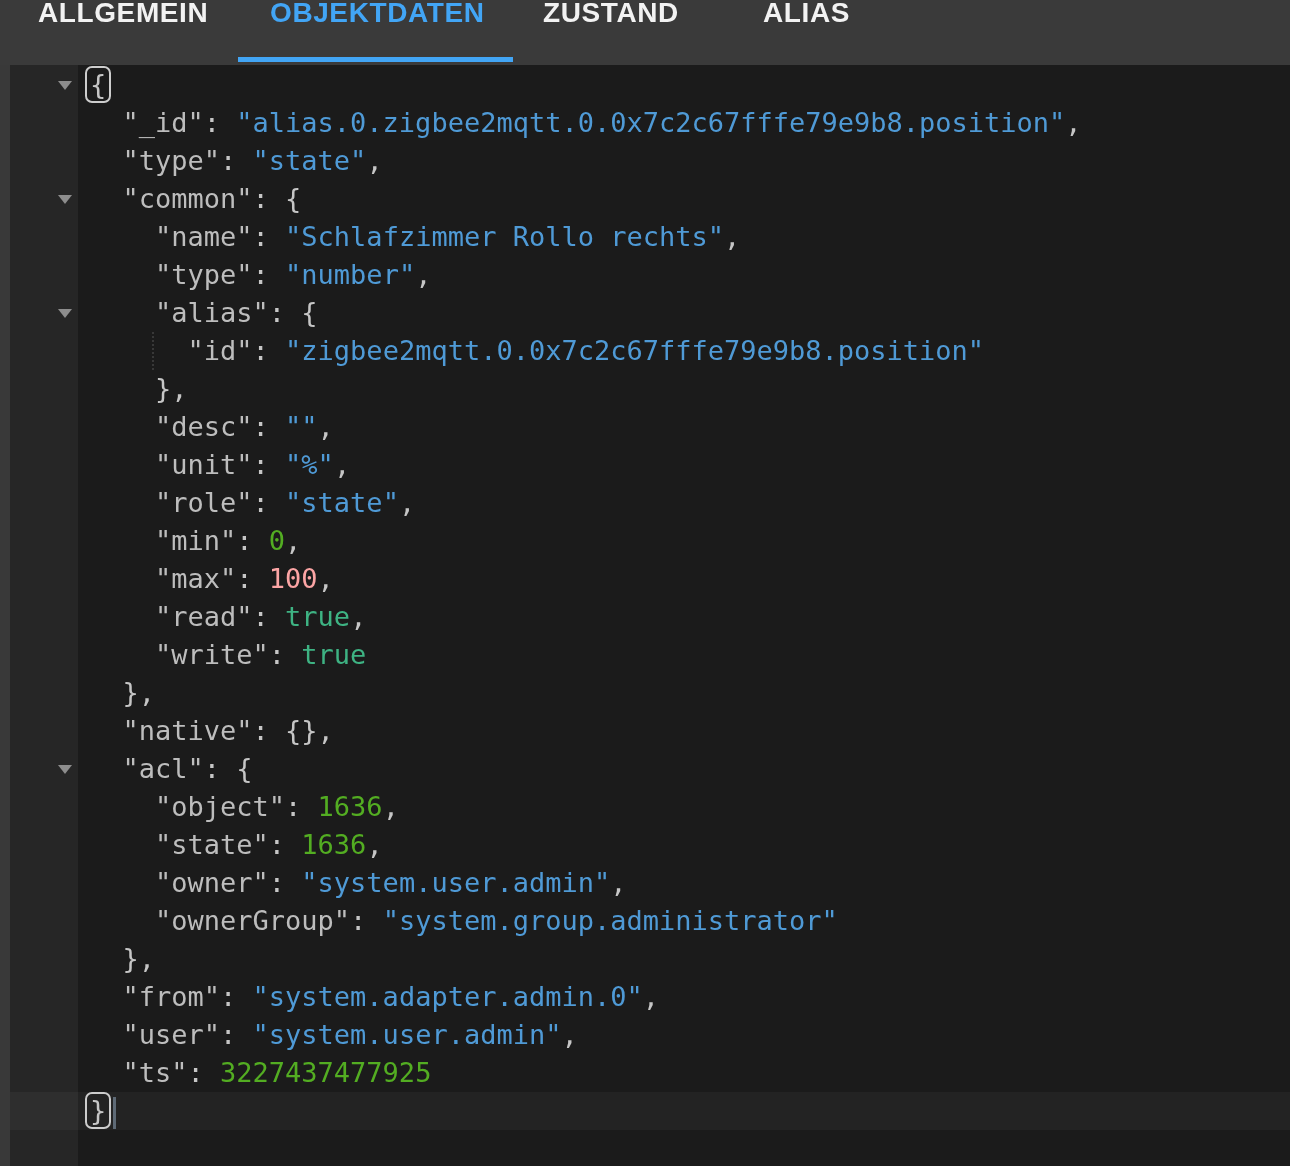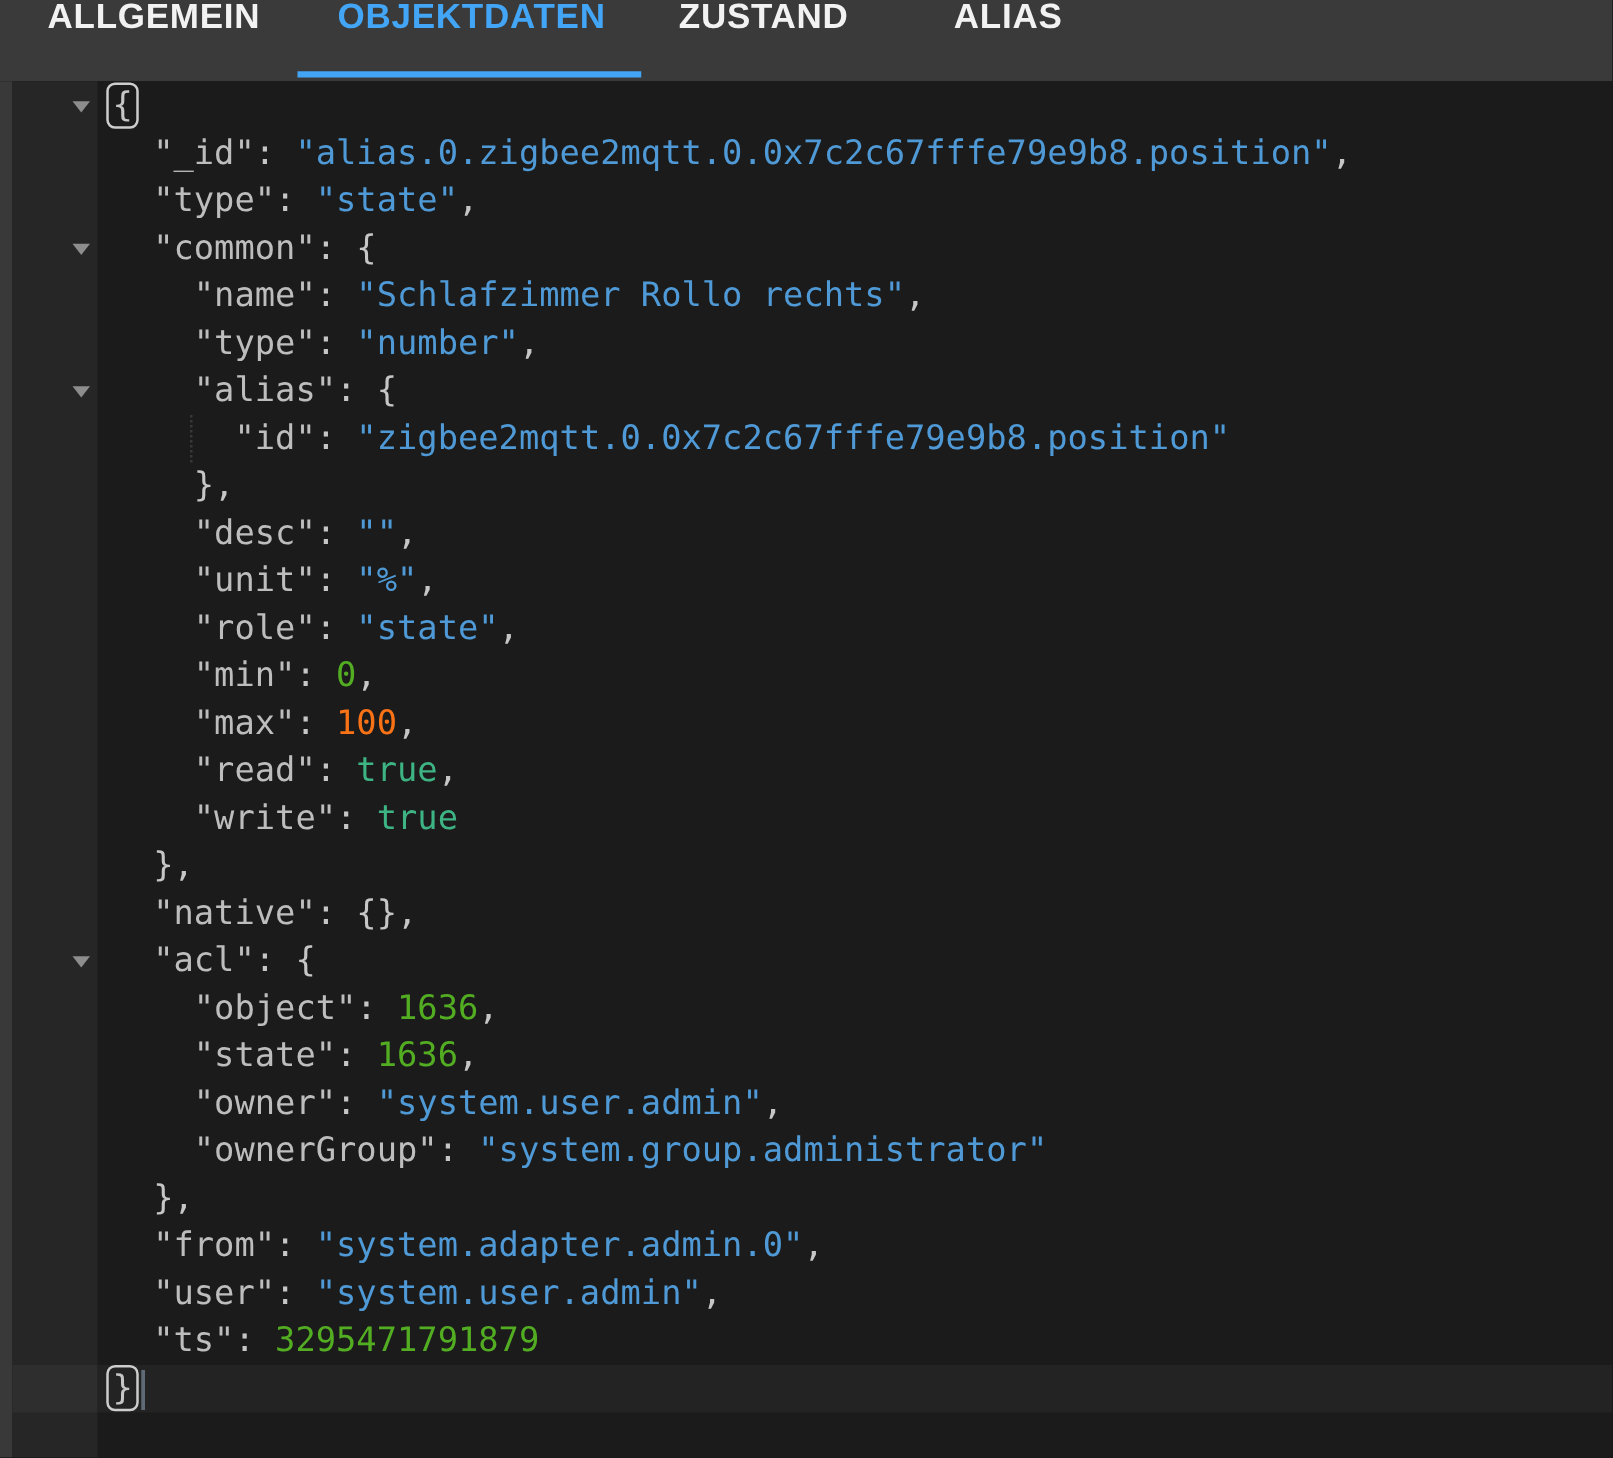--- a/index.html
+++ b/index.html
@@ -54,29 +54,29 @@
       <div class="line"><div class="gcell"><span class="fold"></span></div><div class="ccell"><span>  </span><span style="color: rgb(189, 189, 189);">"common"</span><span style="color: rgb(198, 198, 198);">: {</span></div></div>
       <div class="line"><div class="gcell"></div><div class="ccell"><span>    </span><span style="color: rgb(189, 189, 189);">"name"</span><span style="color: rgb(198, 198, 198);">: </span><span style="color: rgb(79, 154, 214);">"Schlafzimmer Rollo rechts"</span><span style="color: rgb(198, 198, 198);">,</span></div></div>
       <div class="line"><div class="gcell"></div><div class="ccell"><span>    </span><span style="color: rgb(189, 189, 189);">"type"</span><span style="color: rgb(198, 198, 198);">: </span><span style="color: rgb(79, 154, 214);">"number"</span><span style="color: rgb(198, 198, 198);">,</span></div></div>
       <div class="line"><div class="gcell"><span class="fold"></span></div><div class="ccell"><span>    </span><span style="color: rgb(189, 189, 189);">"alias"</span><span style="color: rgb(198, 198, 198);">: {</span></div></div>
       <div class="line"><div class="gcell"></div><div class="ccell"><span class="iguide" style="left: 74px;"></span><span>      </span><span style="color: rgb(189, 189, 189);">"id"</span><span style="color: rgb(198, 198, 198);">: </span><span style="color: rgb(79, 154, 214);">"zigbee2mqtt.0.0x7c2c67fffe79e9b8.position"</span></div></div>
       <div class="line"><div class="gcell"></div><div class="ccell"><span>    </span><span style="color: rgb(198, 198, 198);">},</span></div></div>
       <div class="line"><div class="gcell"></div><div class="ccell"><span>    </span><span style="color: rgb(189, 189, 189);">"desc"</span><span style="color: rgb(198, 198, 198);">: </span><span style="color: rgb(79, 154, 214);">""</span><span style="color: rgb(198, 198, 198);">,</span></div></div>
       <div class="line"><div class="gcell"></div><div class="ccell"><span>    </span><span style="color: rgb(189, 189, 189);">"unit"</span><span style="color: rgb(198, 198, 198);">: </span><span style="color: rgb(79, 154, 214);">"%"</span><span style="color: rgb(198, 198, 198);">,</span></div></div>
       <div class="line"><div class="gcell"></div><div class="ccell"><span>    </span><span style="color: rgb(189, 189, 189);">"role"</span><span style="color: rgb(198, 198, 198);">: </span><span style="color: rgb(79, 154, 214);">"state"</span><span style="color: rgb(198, 198, 198);">,</span></div></div>
       <div class="line"><div class="gcell"></div><div class="ccell"><span>    </span><span style="color: rgb(189, 189, 189);">"min"</span><span style="color: rgb(198, 198, 198);">: </span><span style="color: rgb(83, 173, 34);">0</span><span style="color: rgb(198, 198, 198);">,</span></div></div>
-      <div class="line"><div class="gcell"></div><div class="ccell"><span>    </span><span style="color: rgb(189, 189, 189);">"max"</span><span style="color: rgb(198, 198, 198);">: </span><span style="color: #f97316;">100</span><span style="color: rgb(198, 198, 198);">,</span></div></div>
+      <div class="line"><div class="gcell"></div><div class="ccell"><span>    </span><span style="color: rgb(189, 189, 189);">"max"</span><span style="color: rgb(198, 198, 198);">: </span><span style="color: #fca5a5;">100</span><span style="color: rgb(198, 198, 198);">,</span></div></div>
       <div class="line"><div class="gcell"></div><div class="ccell"><span>    </span><span style="color: rgb(189, 189, 189);">"read"</span><span style="color: rgb(198, 198, 198);">: </span><span style="color: rgb(62, 179, 131);">true</span><span style="color: rgb(198, 198, 198);">,</span></div></div>
       <div class="line"><div class="gcell"></div><div class="ccell"><span>    </span><span style="color: rgb(189, 189, 189);">"write"</span><span style="color: rgb(198, 198, 198);">: </span><span style="color: rgb(62, 179, 131);">true</span></div></div>
       <div class="line"><div class="gcell"></div><div class="ccell"><span>  </span><span style="color: rgb(198, 198, 198);">},</span></div></div>
       <div class="line"><div class="gcell"></div><div class="ccell"><span>  </span><span style="color: rgb(189, 189, 189);">"native"</span><span style="color: rgb(198, 198, 198);">: {},</span></div></div>
       <div class="line"><div class="gcell"><span class="fold"></span></div><div class="ccell"><span>  </span><span style="color: rgb(189, 189, 189);">"acl"</span><span style="color: rgb(198, 198, 198);">: {</span></div></div>
       <div class="line"><div class="gcell"></div><div class="ccell"><span>    </span><span style="color: rgb(189, 189, 189);">"object"</span><span style="color: rgb(198, 198, 198);">: </span><span style="color: rgb(83, 173, 34);">1636</span><span style="color: rgb(198, 198, 198);">,</span></div></div>
       <div class="line"><div class="gcell"></div><div class="ccell"><span>    </span><span style="color: rgb(189, 189, 189);">"state"</span><span style="color: rgb(198, 198, 198);">: </span><span style="color: rgb(83, 173, 34);">1636</span><span style="color: rgb(198, 198, 198);">,</span></div></div>
       <div class="line"><div class="gcell"></div><div class="ccell"><span>    </span><span style="color: rgb(189, 189, 189);">"owner"</span><span style="color: rgb(198, 198, 198);">: </span><span style="color: rgb(79, 154, 214);">"system.user.admin"</span><span style="color: rgb(198, 198, 198);">,</span></div></div>
       <div class="line"><div class="gcell"></div><div class="ccell"><span>    </span><span style="color: rgb(189, 189, 189);">"ownerGroup"</span><span style="color: rgb(198, 198, 198);">: </span><span style="color: rgb(79, 154, 214);">"system.group.administrator"</span></div></div>
       <div class="line"><div class="gcell"></div><div class="ccell"><span>  </span><span style="color: rgb(198, 198, 198);">},</span></div></div>
       <div class="line"><div class="gcell"></div><div class="ccell"><span>  </span><span style="color: rgb(189, 189, 189);">"from"</span><span style="color: rgb(198, 198, 198);">: </span><span style="color: rgb(79, 154, 214);">"system.adapter.admin.0"</span><span style="color: rgb(198, 198, 198);">,</span></div></div>
       <div class="line"><div class="gcell"></div><div class="ccell"><span>  </span><span style="color: rgb(189, 189, 189);">"user"</span><span style="color: rgb(198, 198, 198);">: </span><span style="color: rgb(79, 154, 214);">"system.user.admin"</span><span style="color: rgb(198, 198, 198);">,</span></div></div>
-      <div class="line"><div class="gcell"></div><div class="ccell"><span>  </span><span style="color: rgb(189, 189, 189);">"ts"</span><span style="color: rgb(198, 198, 198);">: </span><span style="color: rgb(83, 173, 34);">3295471791879</span></div></div>
+      <div class="line"><div class="gcell"></div><div class="ccell"><span>  </span><span style="color: rgb(189, 189, 189);">"ts"</span><span style="color: rgb(198, 198, 198);">: </span><span style="color: rgb(83, 173, 34);">3227437477925</span></div></div>
       <div class="line active"><div class="gcell"></div><div class="ccell"><span class="bracket" style="color: rgb(198, 198, 198); border-color: rgb(205, 205, 205);">}</span><span class="cursor" style="background: rgb(94, 106, 118);"></span></div></div>
     </div>
 </div>
 
 </body></html>

